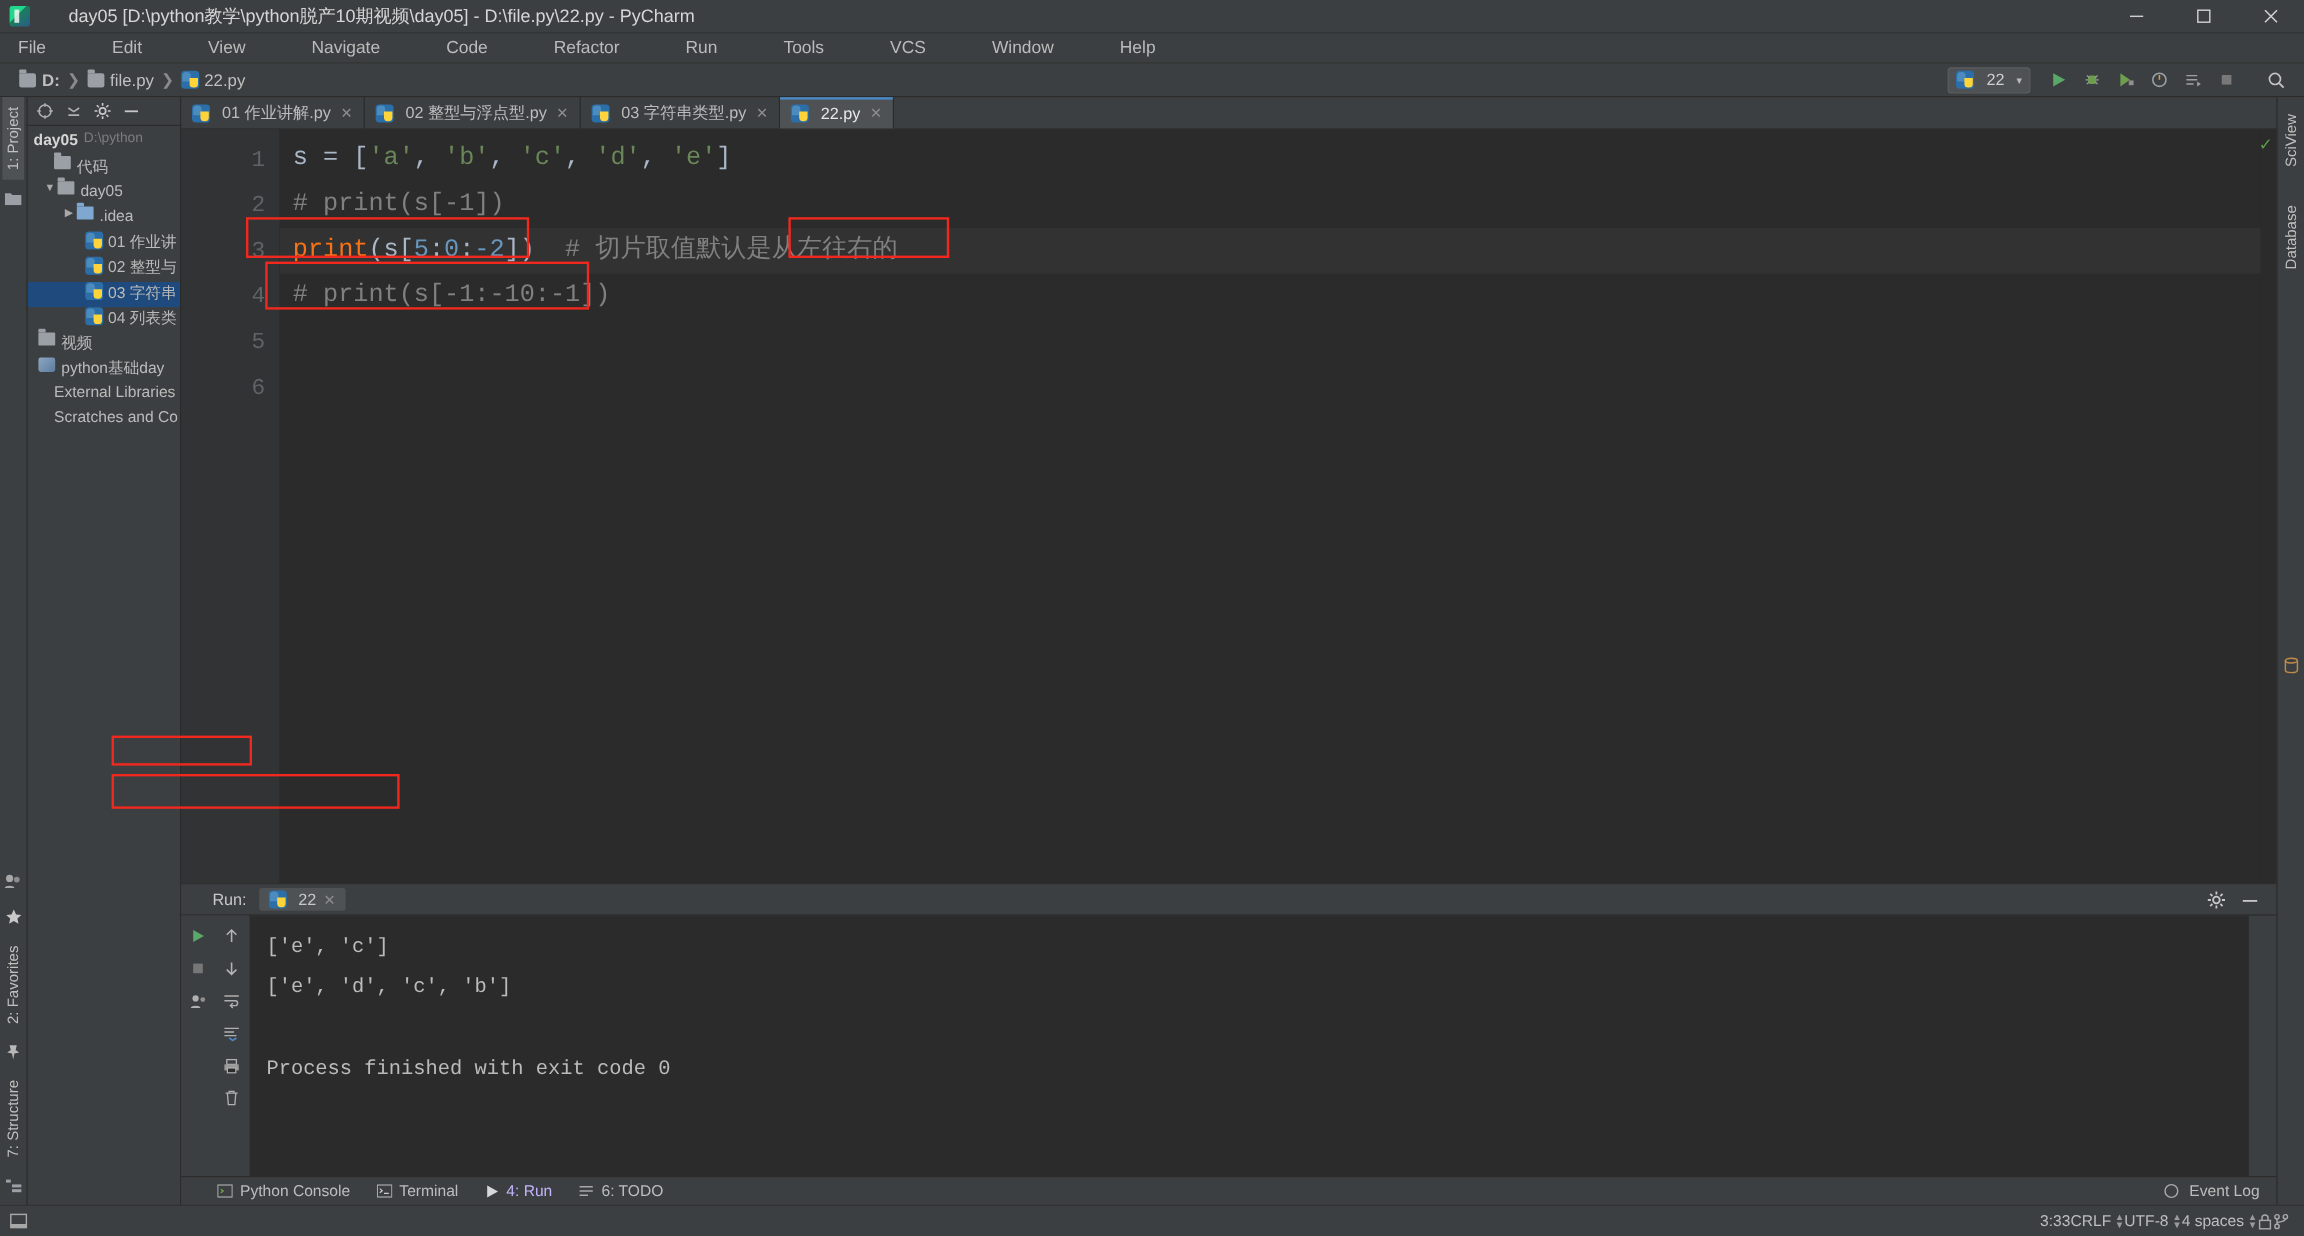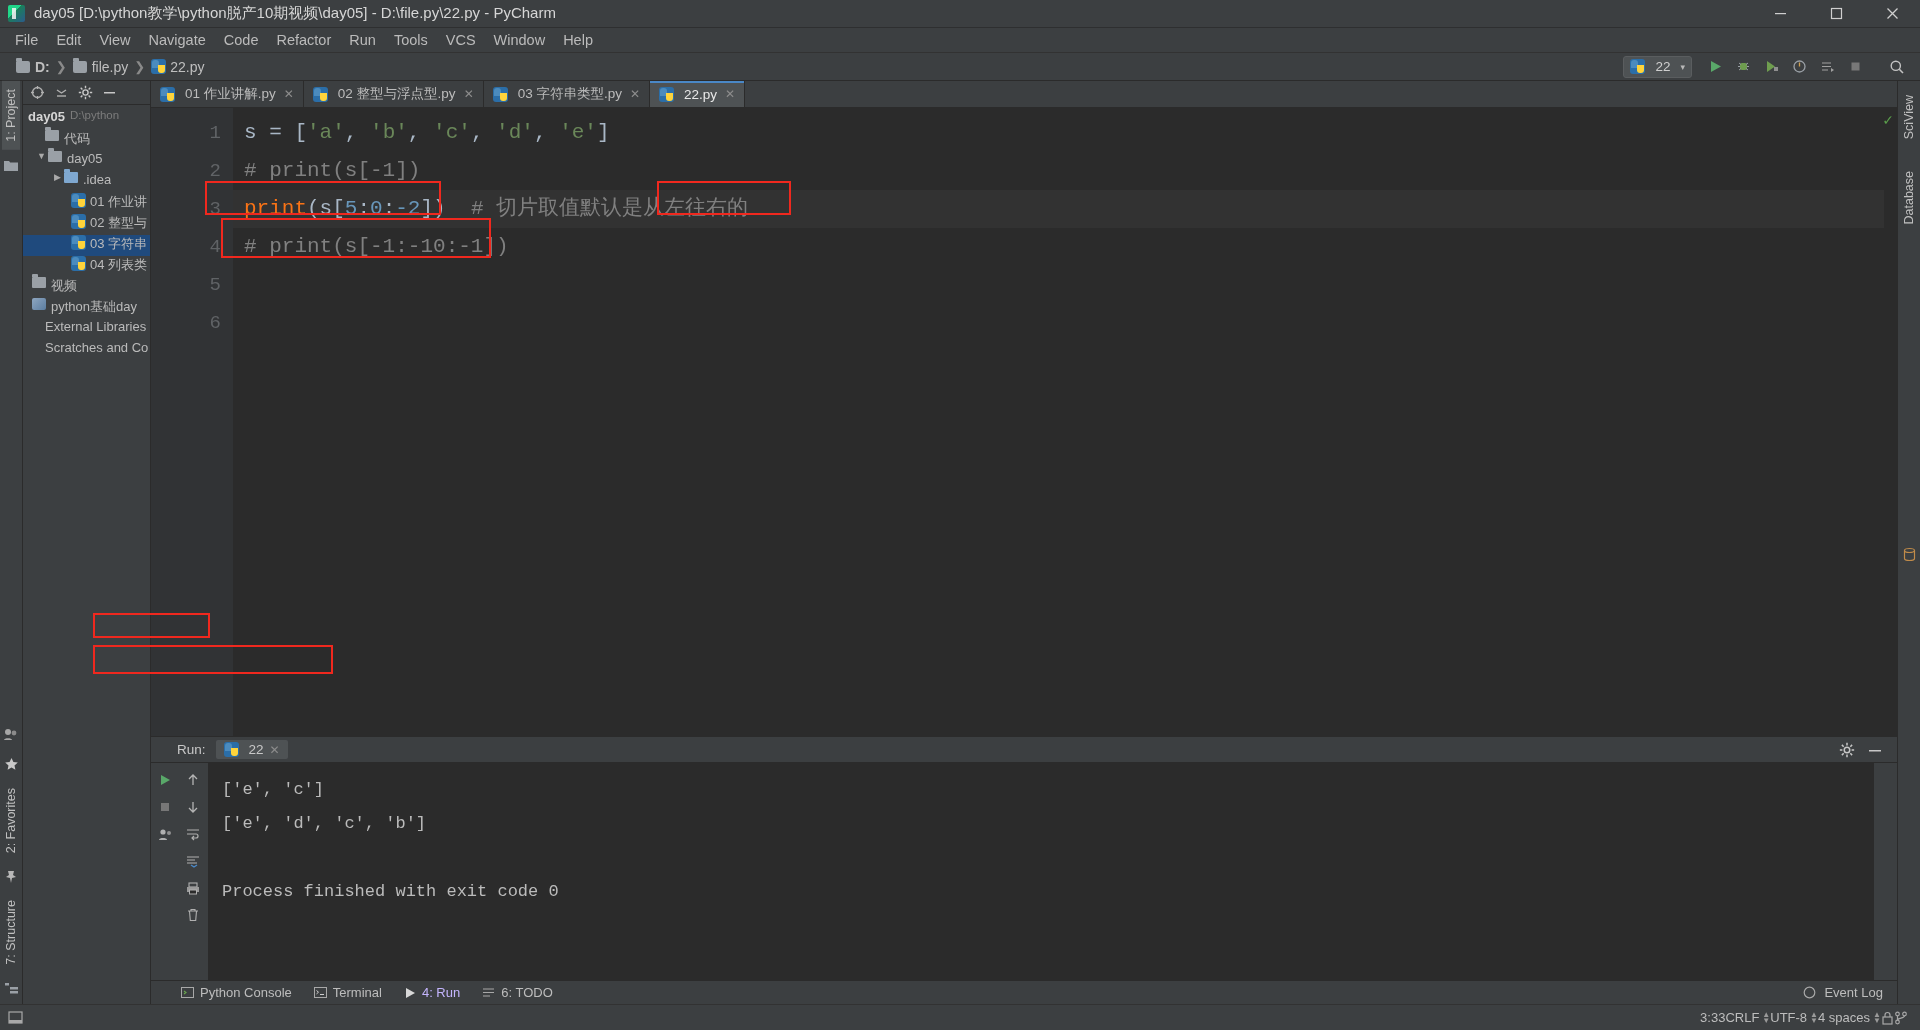--- a/index.html
+++ b/index.html
@@ -20,32 +20,32 @@
   }
   .titlebar .app-icon {
     width: 17px; height: 17px; margin-right: 9px; border-radius: 2px;
     background: linear-gradient(135deg,#21d789 0%,#21d789 40%,#1a7f5a 41%,#2b5b8c 100%);
     position: relative; flex: none;
   }
   .titlebar .app-icon::after{
     content:""; position:absolute; left:4px; top:3px; width:4px; height:11px;
     background:#f5f5f5; opacity:.85;
   }
-  .titlebar .title { white-space: nowrap; overflow: hidden; }
+  .titlebar .title { white-space: nowrap; overflow: hidden; margin-left: 23px; }
   .win-btns { margin-left: auto; display: flex; height: 28px; }
   .win-btn {
     width: 56px; height: 28px; display: flex; align-items: center; justify-content: center;
     color: #cfcfcf; font-size: 15px;
   }
   .win-btn svg { display: block; }
 
   
   .menubar {
     height: 25px; background: #3c3f41; display: flex; align-items: center;
-    padding-left: 6px; flex: none; border-bottom: 1px solid #323232;
+    padding-left: 6px; flex: none; border-bottom: 1px solid #323232; gap: 37px;
   }
   .menu-item {
     padding: 2px 9px; color: #bbbbbb; font-size: 14.5px; line-height: 19px; cursor: default;
   }
 
   
   .navbar {
     height: 28px; background: #3c3f41; display: flex; align-items: center;
     padding-left: 16px; flex: none; border-bottom: 1px solid #2b2b2b;
   }

